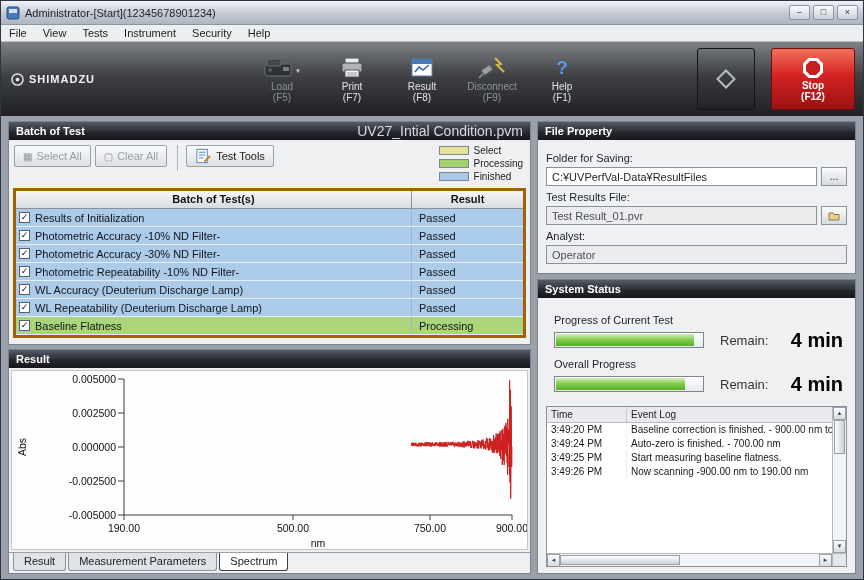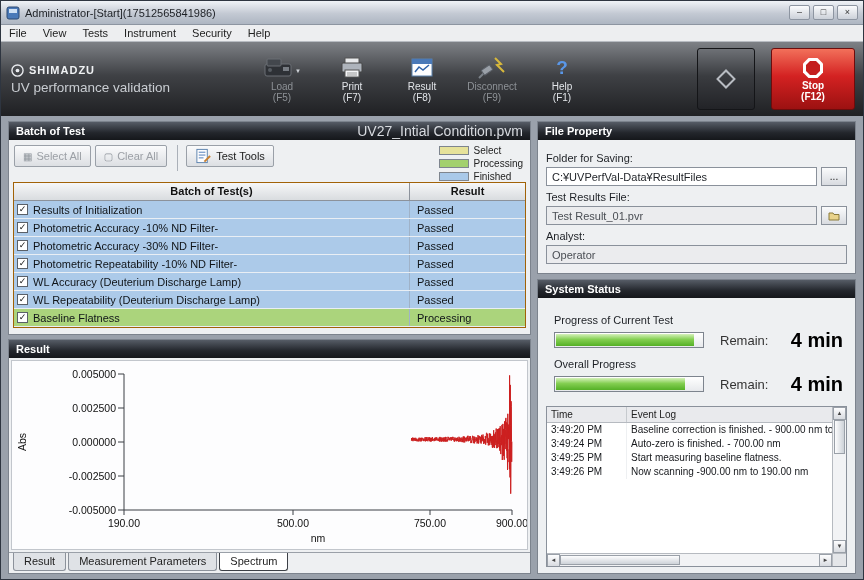--- a/index.html
+++ b/index.html
@@ -38,21 +38,21 @@
 
   
   .batch-controls{display:flex;align-items:flex-start;padding:5px 5px 2px;height:40px}
   .ctl-btn{height:22px;display:inline-flex;align-items:center;gap:4px;padding:0 8px;background:linear-gradient(#fafbfc,#dcdfe3);border:1px solid #9aa0a8;border-radius:2px;font-size:11px;margin-right:4px;color:#222}
   .ctl-btn.disabled{color:#9ca0a6}
   .ctl-btn .glyph{font-size:10px;color:#8f959c}
   .sep{width:1px;height:26px;background:#aab0b8;margin:0 8px 0 6px}
   .legend{margin-left:auto;font-size:10px;color:#222;padding-right:2px}
   .legend-row{display:flex;align-items:center;gap:5px;margin-bottom:2px}
   .legend-swatch{width:30px;height:9px;border:1px solid #7e858e}
-  .batch-table{margin:2px 4px 6px;border:1px solid #a16207;background:#fff}
+  .batch-table{margin:8px 4px 6px;border:3px solid #a16207;background:#fff}
   .bt-head{display:flex;height:18px;background:linear-gradient(#f6f7f8,#d9dcdf);font-weight:bold;font-size:11px;border-bottom:1px solid #8c929b;color:#111}
   .bt-h1{width:396px;text-align:center;border-right:1px solid #8c929b;line-height:17px}
   .bt-h2{flex:1;text-align:center;line-height:17px}
   .bt-row{display:flex;height:18px;font-size:11px;border-bottom:1px solid #e9eef4;color:#101418}
   .bt-row.finished{background:#accae9}
   .bt-row.processing{background:#abd47c}
   .bt-c1{width:396px;display:flex;align-items:center;gap:5px;padding-left:3px;border-right:1px solid #9fb2c8}
   .bt-c2{flex:1;padding-left:7px;display:flex;align-items:center}
   .checkbox{width:11px;height:11px;flex:0 0 11px;background:#fff;border:1px solid #5a6068;font-size:9px;line-height:9px;text-align:center;color:#111}
 
@@ -102,21 +102,21 @@
 </head>
 <body>
 
 <div class="window">
 
   <div class="titlebar">
     <svg width="14" height="14">
         <rect x="1" y="1" width="12" height="12" rx="2" fill="#4a79b8" stroke="#2c4a74"></rect>
         <rect x="3" y="3" width="8" height="4" fill="#cfe0f4"></rect>
       </svg>
-    <span class="title-text">Administrator-[Start](17512565841986)</span>
+    <span class="title-text">Administrator-[Start](12345678901234)</span>
     <div class="win-btn">–</div>
     <div class="win-btn">□</div>
     <div class="win-btn">×</div>
   </div>
 
   <div class="menubar">
 
   <span class="menu-item">File</span>
       <span class="menu-item">View</span>
       <span class="menu-item">Tests</span>
@@ -127,21 +127,20 @@
 
   <div class="toolbar">
     <div class="brand">
       <div class="brand-logo">
         <svg width="13" height="13" viewBox="0 0 14 14">
             <circle cx="7" cy="7" r="6" fill="none" stroke="#e8eaee" stroke-width="1.5"></circle>
             <circle cx="7" cy="7" r="2" fill="#e8eaee"></circle>
           </svg>
         <span>SHIMADZU</span>
       </div>
-      <div class="brand-sub">UV performance validation</div>
     </div>
 
     <div class="tb-btn disabled">
       <div class="tb-icon">
         <svg width="30" height="24" viewBox="0 0 30 24">
             <rect x="2" y="8" width="26" height="12" rx="2" fill="#2e3136" stroke="#6a6e74"></rect>
             <rect x="4" y="3" width="14" height="7" rx="1" fill="#43474d" stroke="#6a6e74"></rect>
             <rect x="20" y="11" width="6" height="4" fill="#787d84"></rect>
             <circle cx="7" cy="14" r="2" fill="#565b61"></circle>
           </svg>

